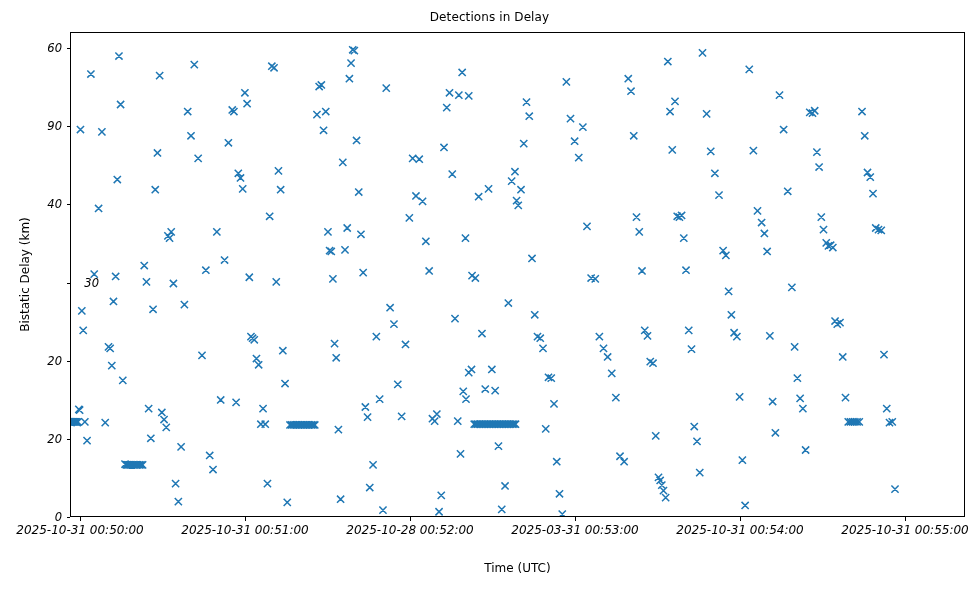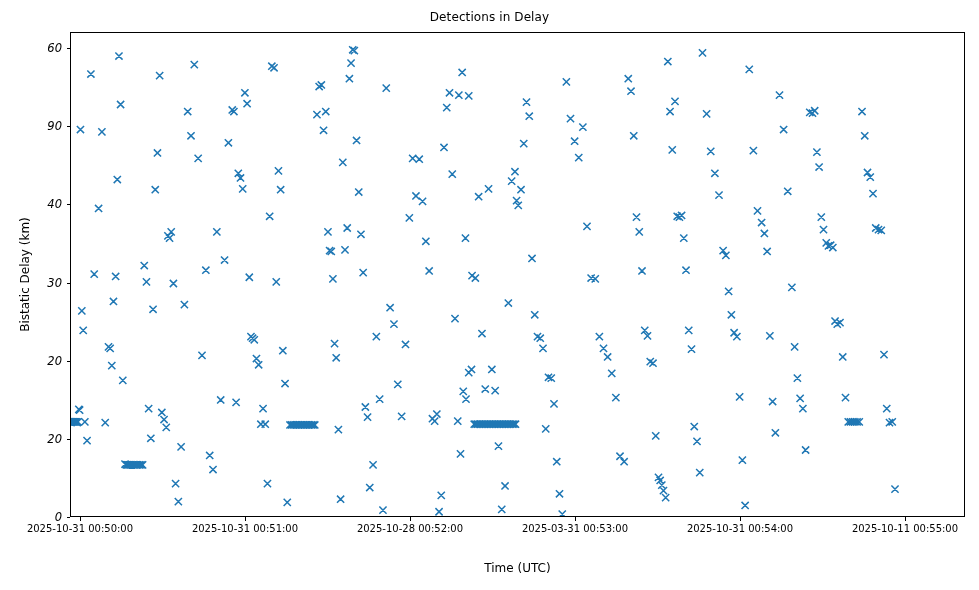--- a/index.html
+++ b/index.html
@@ -60,24 +60,25 @@
   .ytick-mark {
     position: absolute;
     height: 1px;
     width: 3.5px;
     background: #000000;
     left: 66.5px;
   }
   .xtick-label {
     position: absolute;
     top: 523px;
-    font-size: 10px;
+    font-size: 12px;
     color: #000000;
     white-space: nowrap;
     transform: translateX(-50%);
+    font-style: italic;
   }
   .ytick-label {
     position: absolute;
     left: 62px;
     font-size: 11.5px;
     color: #000000;
     white-space: nowrap;
     transform: translate(-100%, -50%);
     text-align: right;
     font-style: italic;
@@ -125,31 +126,31 @@
       <div class="xtick-label" style="left: 80px;">2025-10-31 00:50:00</div>
       <div class="xtick-mark" style="left: 245px;"></div>
       <div class="xtick-label" style="left: 245px; text-align: center;">2025-10-31 00:51:00</div>
       <div class="xtick-mark" style="left: 410px;"></div>
       <div class="xtick-label" style="left: 410px;">2025-10-28 00:52:00</div>
       <div class="xtick-mark" style="left: 575px;"></div>
       <div class="xtick-label" style="left: 575px;">2025-03-31 00:53:00</div>
       <div class="xtick-mark" style="left: 740px;"></div>
       <div class="xtick-label" style="left: 740px;">2025-10-31 00:54:00</div>
       <div class="xtick-mark" style="left: 905px;"></div>
-      <div class="xtick-label" style="left: 905px;">2025-10-11 00:55:00</div>
+      <div class="xtick-label" style="left: 905px;">2025-10-31 00:55:00</div>
     </div>
   <div id="yticks-layer">
       <div class="ytick-mark" style="top: 517px;"></div>
       <div class="ytick-label" style="top: 517px;">0</div>
       <div class="ytick-mark" style="top: 438.833px;"></div>
       <div class="ytick-label" style="top: 438.833px;">20</div>
       <div class="ytick-mark" style="top: 360.667px;"></div>
       <div class="ytick-label" style="top: 360.667px;">20</div>
       <div class="ytick-mark" style="top: 282.5px;"></div>
-      <div class="ytick-label" style="top: 282.5px;">30</div>
+      <div class="ytick-label" style="top: 282.5px; margin-left: 37px;">30</div>
       <div class="ytick-mark" style="top: 204.333px;"></div>
       <div class="ytick-label" style="top: 204.333px;">40</div>
       <div class="ytick-mark" style="top: 126.167px;"></div>
       <div class="ytick-label" style="top: 126.167px;">90</div>
       <div class="ytick-mark" style="top: 48px;"></div>
       <div class="ytick-label" style="top: 48px;">60</div>
     </div>
 
   <div id="xlabel">Time (UTC)</div>
   <div id="ylabel">Bistatic Delay (km)</div>

